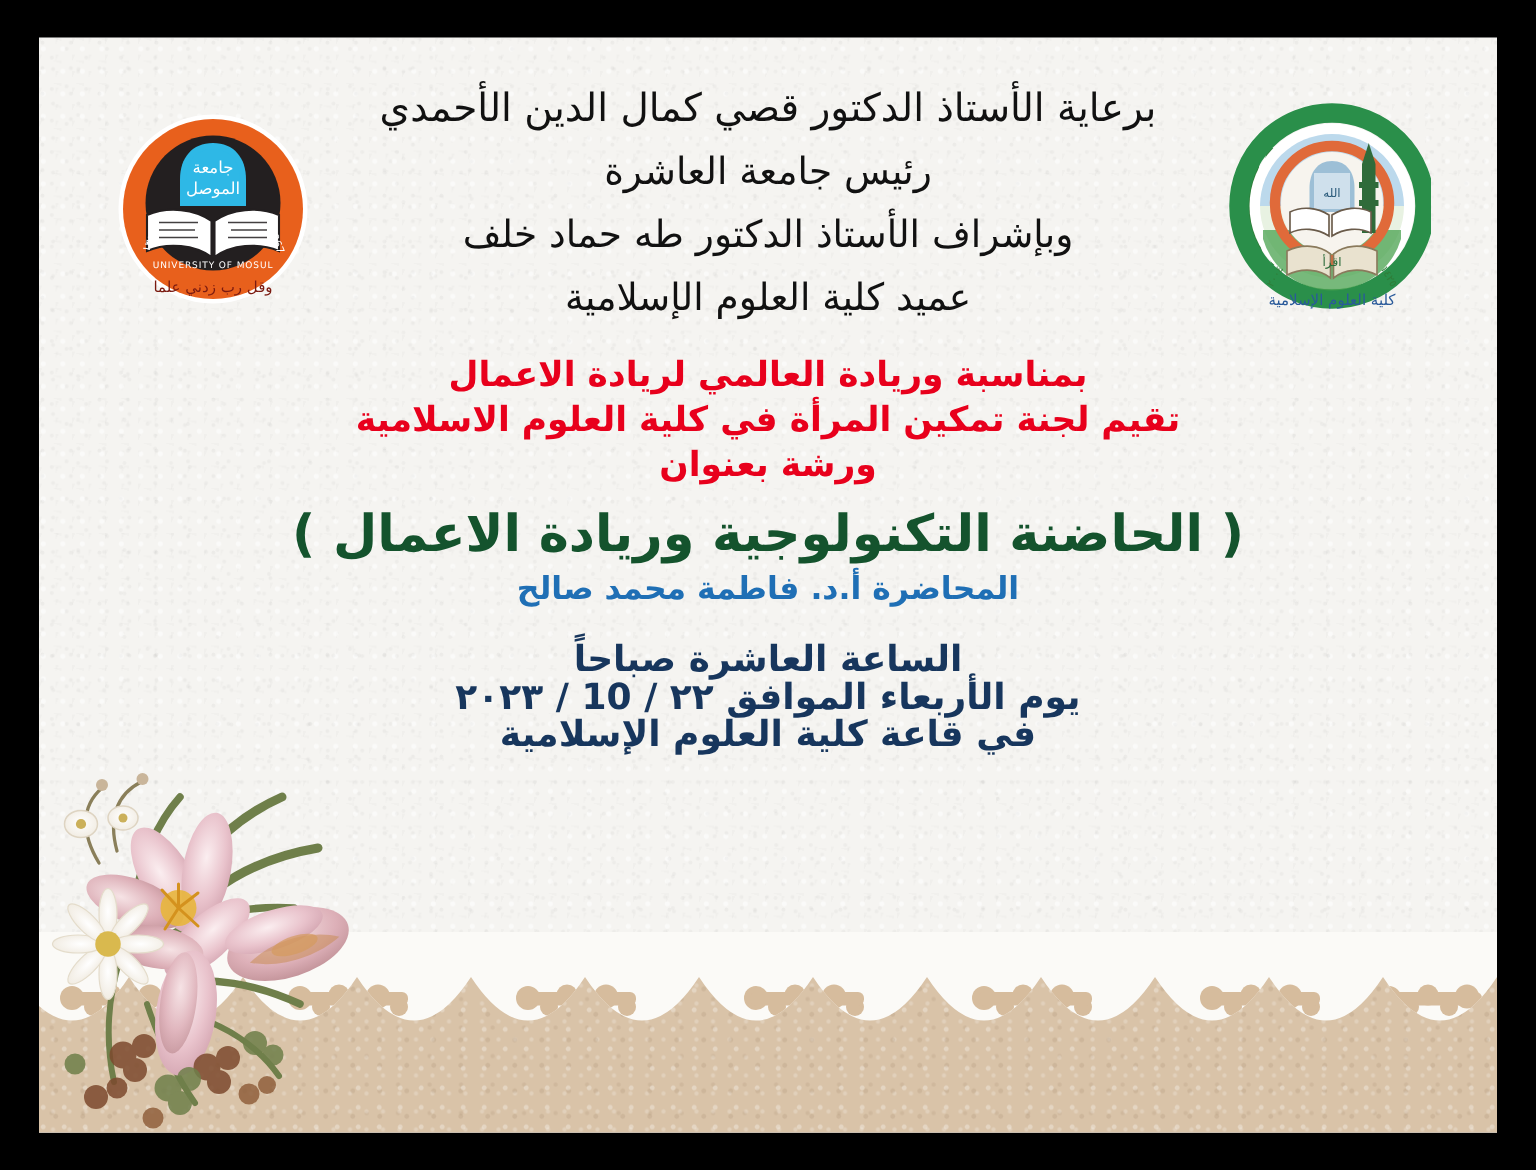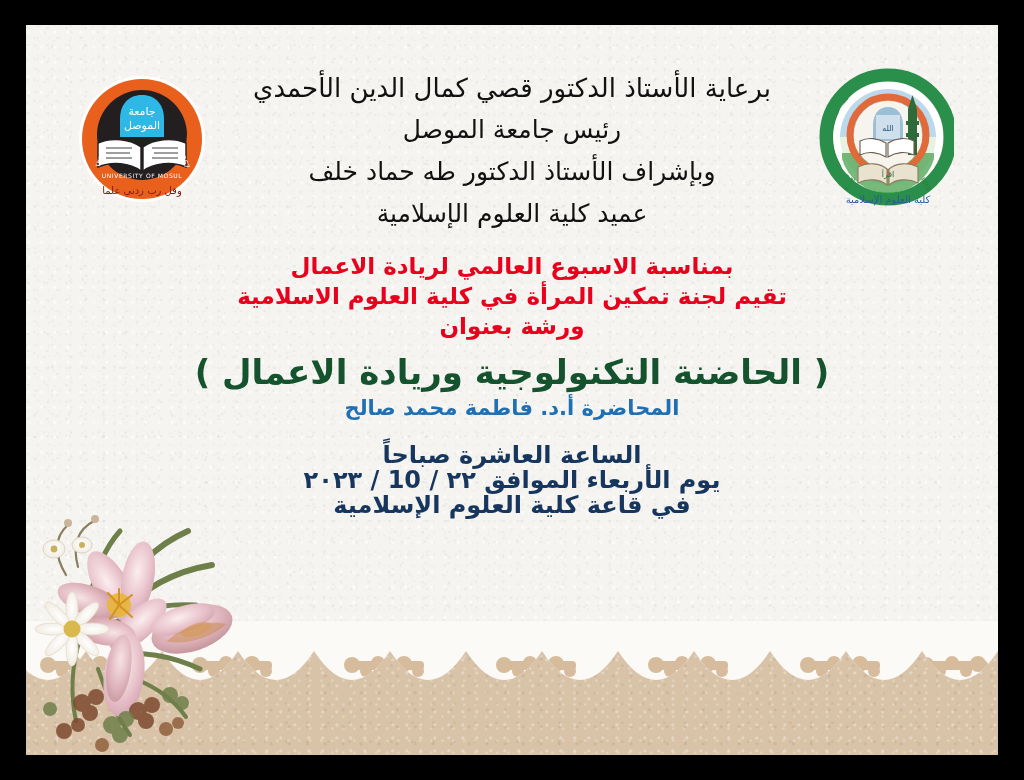--- a/index.html
+++ b/index.html
@@ -86,21 +86,21 @@
     bottom: -4px;
     width: 230px;
     height: 280px;
     pointer-events: none;
   }
   #floral-corner svg { display: block; width: 100%; height: 100%; }
 
   
   #content {
     position: absolute;
-    left: 0; right: 0; top: 16px;
+    left: 0; right: 0; top: 0;
     text-align: center;
     z-index: 5;
   }
 
   .calligraphy-block {
     margin-top: 26px;
     color: #111111;
     font-family: "DejaVu Sans", "Liberation Sans", sans-serif;
     font-size: 25px;
     line-height: 42px;
@@ -427,27 +427,27 @@
             <circle cx="82" cy="266" r="7"></circle>
           </g>
         </g>
       </svg>
     </div>
 
     <div id="content">
 
       <div class="calligraphy-block">
         <span class="line big">برعاية الأستاذ الدكتور قصي كمال الدين الأحمدي</span>
-        <span class="line">رئيس جامعة الموصل</span>
+        <span class="line">رئيس جامعة العاشرة</span>
         <span class="line">وبإشراف الأستاذ الدكتور طه حماد خلف</span>
         <span class="line">عميد كلية العلوم الإسلامية</span>
       </div>
 
       <div class="red-block">
-        <span class="line">بمناسبة الاسبوع العالمي لريادة الاعمال</span>
+        <span class="line">بمناسبة وريادة العالمي لريادة الاعمال</span>
         <span class="line">تقيم لجنة تمكين المرأة في كلية العلوم الاسلامية</span>
         <span class="line">ورشة بعنوان</span>
       </div>
 
       <div id="workshop-title">( الحاضنة التكنولوجية وريادة الاعمال )</div>
 
       <div id="lecturer-line">المحاضرة  أ.د. فاطمة محمد صالح</div>
 
       <div class="navy-block">
         <span class="line">الساعة العاشرة صباحاً</span>

